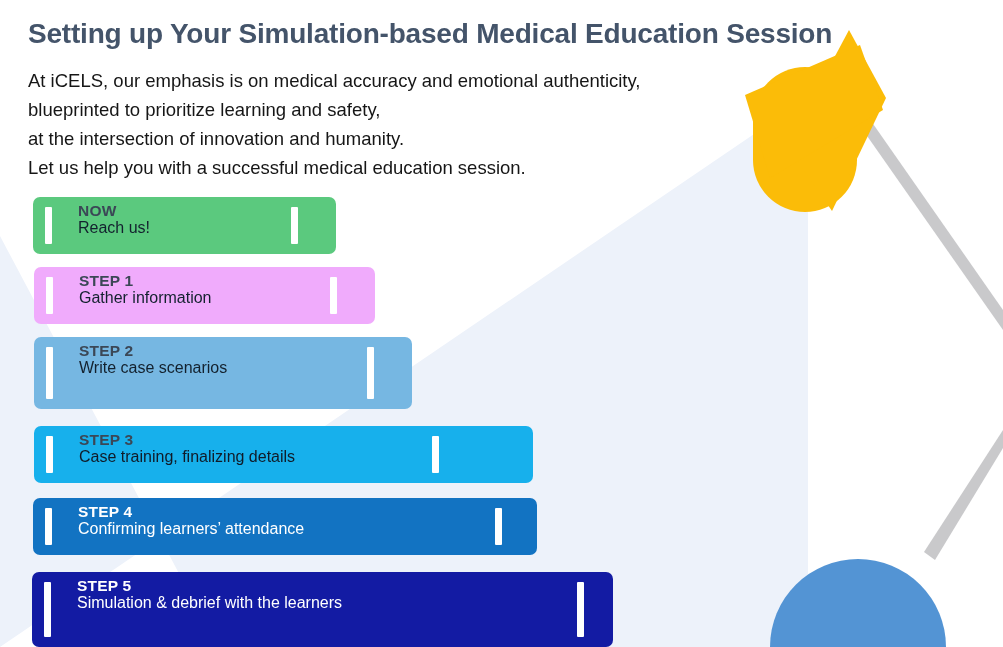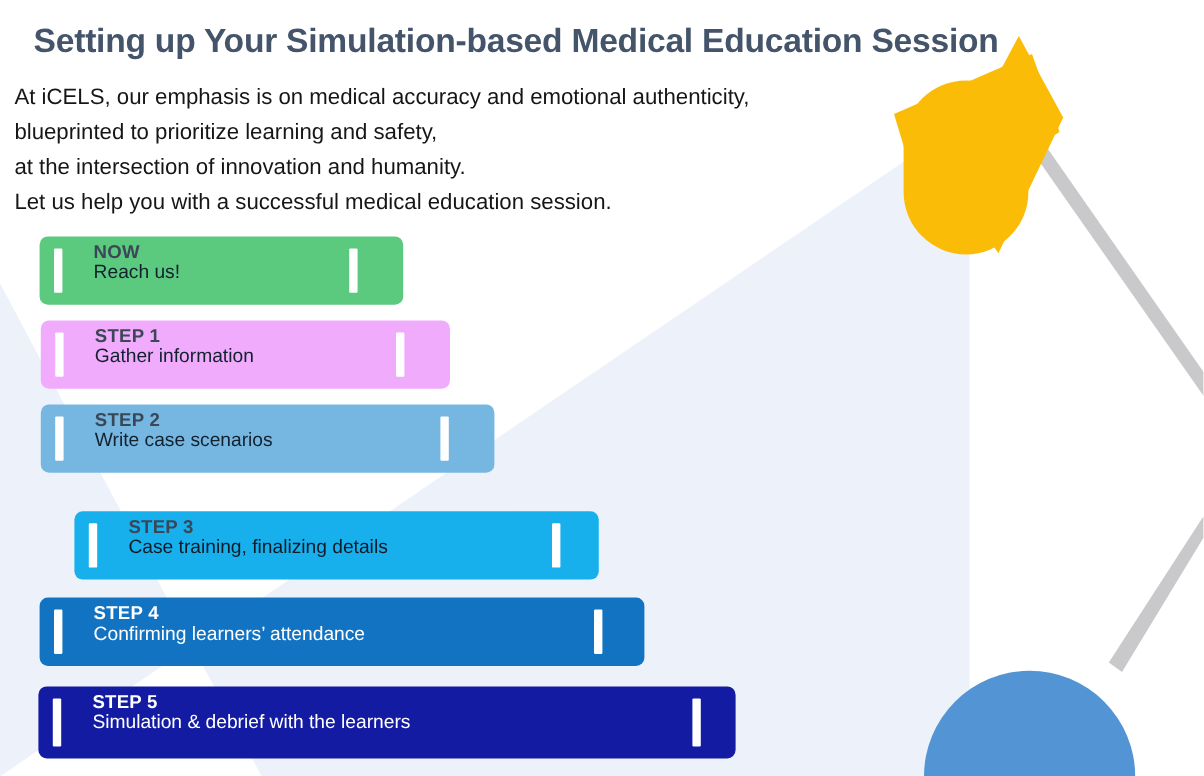--- a/index.html
+++ b/index.html
@@ -18,21 +18,21 @@
   #content { position:absolute; inset:0; z-index:2; }
 
   #page-title {
     position:absolute; left:28px; top:18px;
     font-size:28px; font-weight:bold;
     color:#44546A; letter-spacing:-0.2px;
     white-space:nowrap;
   }
 
   #intro-block {
-    position:absolute; left:12px; top:66px;
+    position:absolute; left:28px; top:66px;
     font-size:18.5px; line-height:29px;
     color:#161616; font-weight:normal;
   }
   #intro-block .intro-line { white-space:nowrap; display:block; }
 
   
   #steps { position:absolute; left:0; top:0; width:1003px; height:647px; }
 
   .step-bar {
     position:absolute;
@@ -106,39 +106,39 @@
         <div class="tick tick-right" style="left: 258px;"></div>
         <div class="step-label" style="color: rgb(59, 71, 86);">NOW</div>
         <div class="step-desc" style="color: rgb(19, 33, 46);">Reach us!</div>
       </div>
       <div class="step-bar" style="left: 34px; top: 267px; width: 341px; height: 57px; background: #f0abfc;">
         <div class="tick tick-left" style="left: 12px;"></div>
         <div class="tick tick-right" style="left: 296px;"></div>
         <div class="step-label" style="color: rgb(59, 71, 86);">STEP 1</div>
         <div class="step-desc" style="color: rgb(19, 33, 46);">Gather information</div>
       </div>
-      <div class="step-bar" style="left: 34px; top: 337px; width: 378px; height: 57px; background: rgb(118, 183, 226);">
+      <div class="step-bar" style="left: 34px; top: 337px; width: 378px; height: 72px; background: rgb(118, 183, 226);">
         <div class="tick tick-left" style="left: 12px;"></div>
         <div class="tick tick-right" style="left: 333px;"></div>
         <div class="step-label" style="color: rgb(59, 71, 86);">STEP 2</div>
         <div class="step-desc" style="color: rgb(19, 33, 46);">Write case scenarios</div>
       </div>
-      <div class="step-bar" style="left: 34px; top: 426px; width: 437px; height: 57px; background: rgb(23, 176, 236); margin-left: 28px;">
+      <div class="step-bar" style="left: 34px; top: 426px; width: 499px; height: 57px; background: rgb(23, 176, 236);">
         <div class="tick tick-left" style="left: 12px;"></div>
         <div class="tick tick-right" style="left: 398px;"></div>
         <div class="step-label" style="color: rgb(59, 71, 86);">STEP 3</div>
         <div class="step-desc" style="color: rgb(16, 27, 40);">Case training, finalizing details</div>
       </div>
       <div class="step-bar" style="left: 33px; top: 498px; width: 504px; height: 57px; background: rgb(18, 115, 194);">
         <div class="tick tick-left" style="left: 12px;"></div>
         <div class="tick tick-right" style="left: 462px;"></div>
         <div class="step-label" style="color: rgb(255, 255, 255);">STEP 4</div>
         <div class="step-desc" style="color: rgb(255, 255, 255);">Confirming learners’ attendance</div>
       </div>
-      <div class="step-bar" style="left: 32px; top: 572px; width: 581px; height: 60px; background: rgb(19, 27, 163);">
+      <div class="step-bar" style="left: 32px; top: 572px; width: 581px; height: 75px; background: rgb(19, 27, 163);">
         <div class="tick tick-left" style="left: 12px;"></div>
         <div class="tick tick-right" style="left: 545px;"></div>
         <div class="step-label" style="color: rgb(255, 255, 255);">STEP 5</div>
         <div class="step-desc" style="color: rgb(255, 255, 255);">Simulation &amp; debrief with the learners</div>
       </div>
     </div>
 
 </div>
 
 </body></html>

